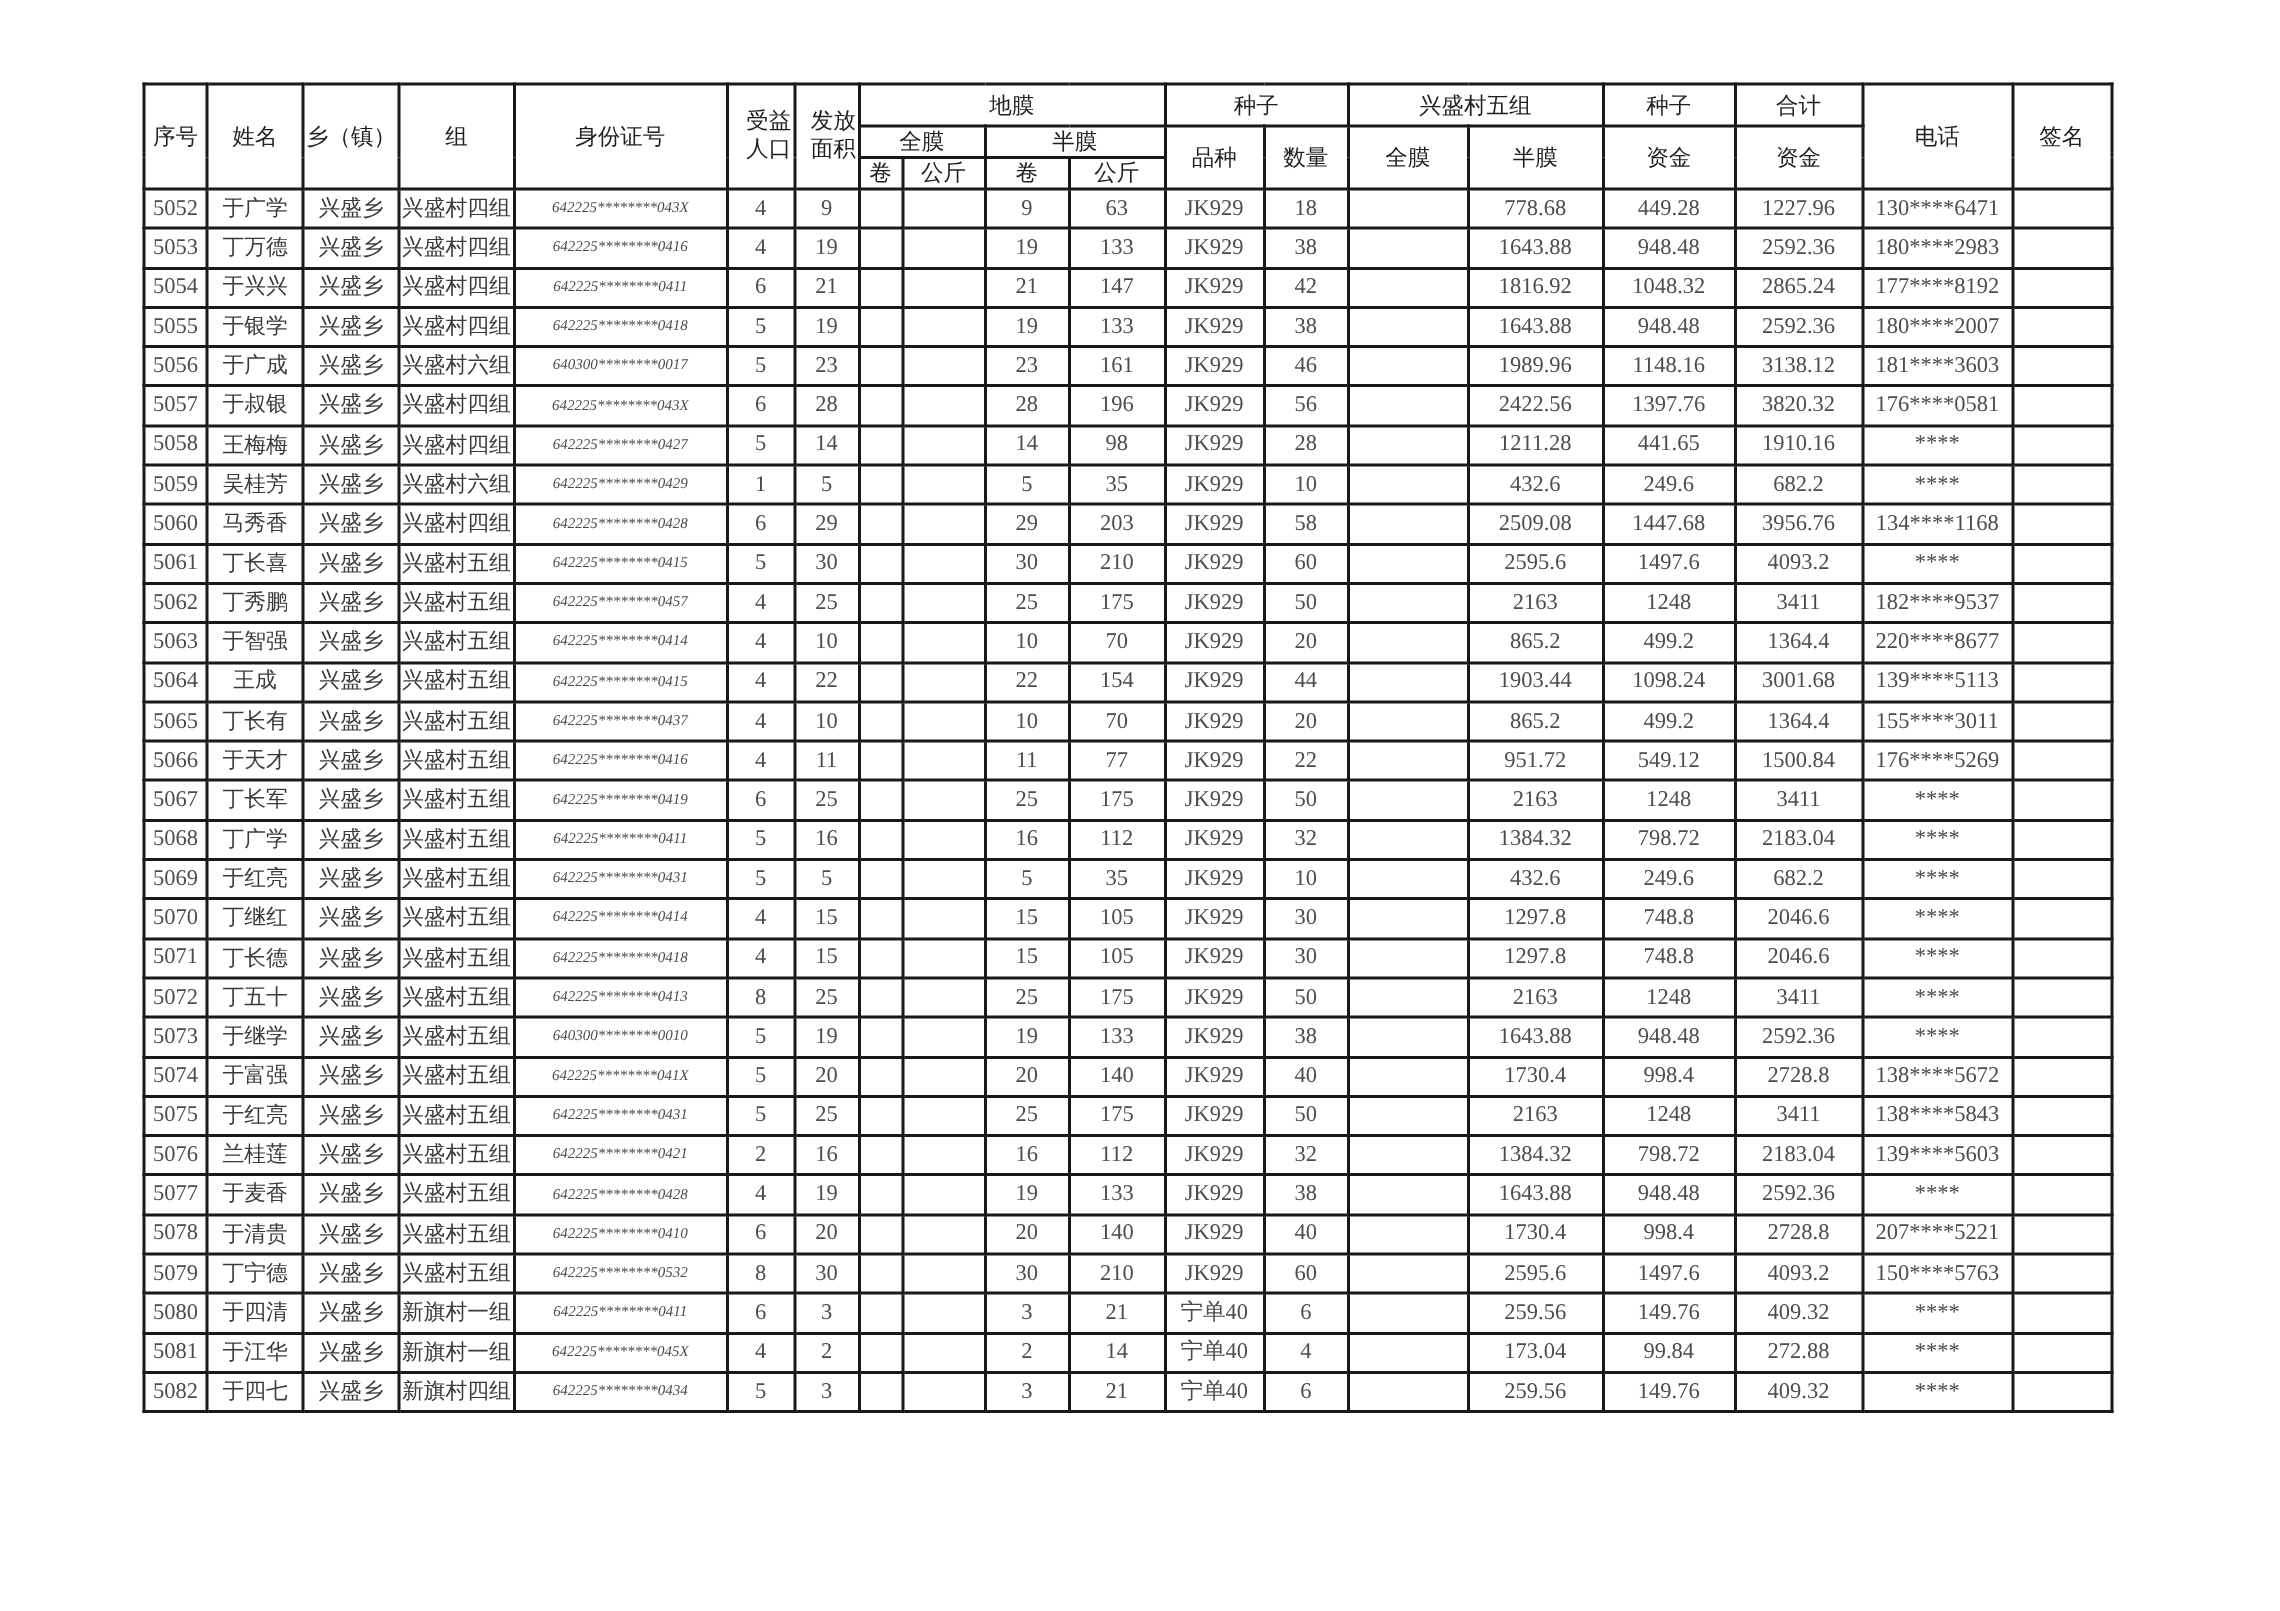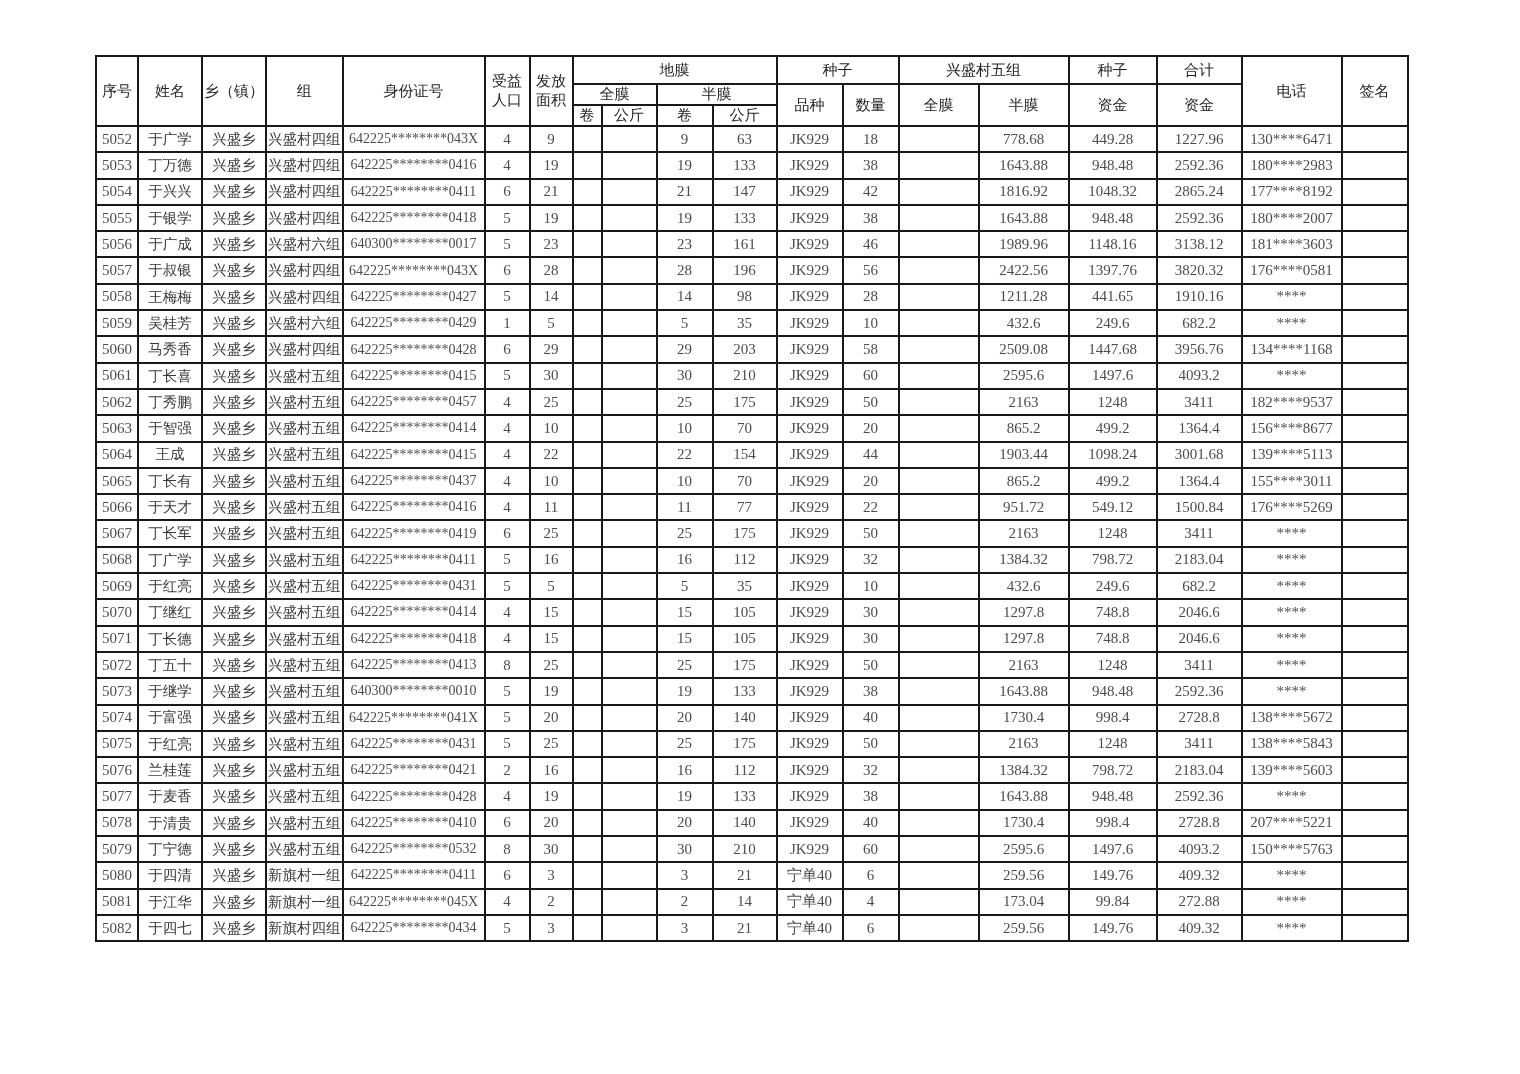--- a/index.html
+++ b/index.html
@@ -30,35 +30,36 @@
   }
   thead th {
     font-weight: normal;
     color: #1f1f1f;
     font-size: 15px;
   }
   th.wrap {
     white-space: normal;
     word-break: break-all;
     line-height: 1.3;
+    text-align: right;
   }
   tr.h1 th { height: 28px; }
   tr.h2 th { height: 19px; }
   tr.h3 th { height: 19px; }
   tbody td {
     color: #4c4c4c;
     font-size: 15px;
     height: 26.3px;
     line-height: 1;
   }
   tbody td.c-name, tbody td.c-township, tbody td.c-group {
     color: #3a3a3a;
     font-size: 14.5px;
   }
-  tbody td.c-id-number { font-size: 14px; }
+  tbody td.c-id-number { font-size: 10px; font-style: italic; }
 </style>
 </head>
 <body>
 
 <div class="sheet">
   <table>
     <colgroup>
         <col style="width: 42px;">
         <col style="width: 64px;">
         <col style="width: 64px;">
@@ -356,21 +357,21 @@
           <td class="c-full-film-rolls"></td>
           <td class="c-full-film-kg"></td>
           <td class="c-half-film-rolls">10</td>
           <td class="c-half-film-kg">70</td>
           <td class="c-seed-variety">JK929</td>
           <td class="c-seed-quantity">20</td>
           <td class="c-film-fund-full"></td>
           <td class="c-film-fund-half">865.2</td>
           <td class="c-seed-fund">499.2</td>
           <td class="c-total-fund">1364.4</td>
-          <td class="c-phone">156****8677</td>
+          <td class="c-phone">220****8677</td>
           <td class="c-signature"></td>
         </tr>
         <tr>
           <td class="c-seq">5064</td>
           <td class="c-name">王成</td>
           <td class="c-township">兴盛乡</td>
           <td class="c-group">兴盛村五组</td>
           <td class="c-id-number">642225********0415</td>
           <td class="c-beneficiary-population">4</td>
           <td class="c-distribution-area">22</td>

